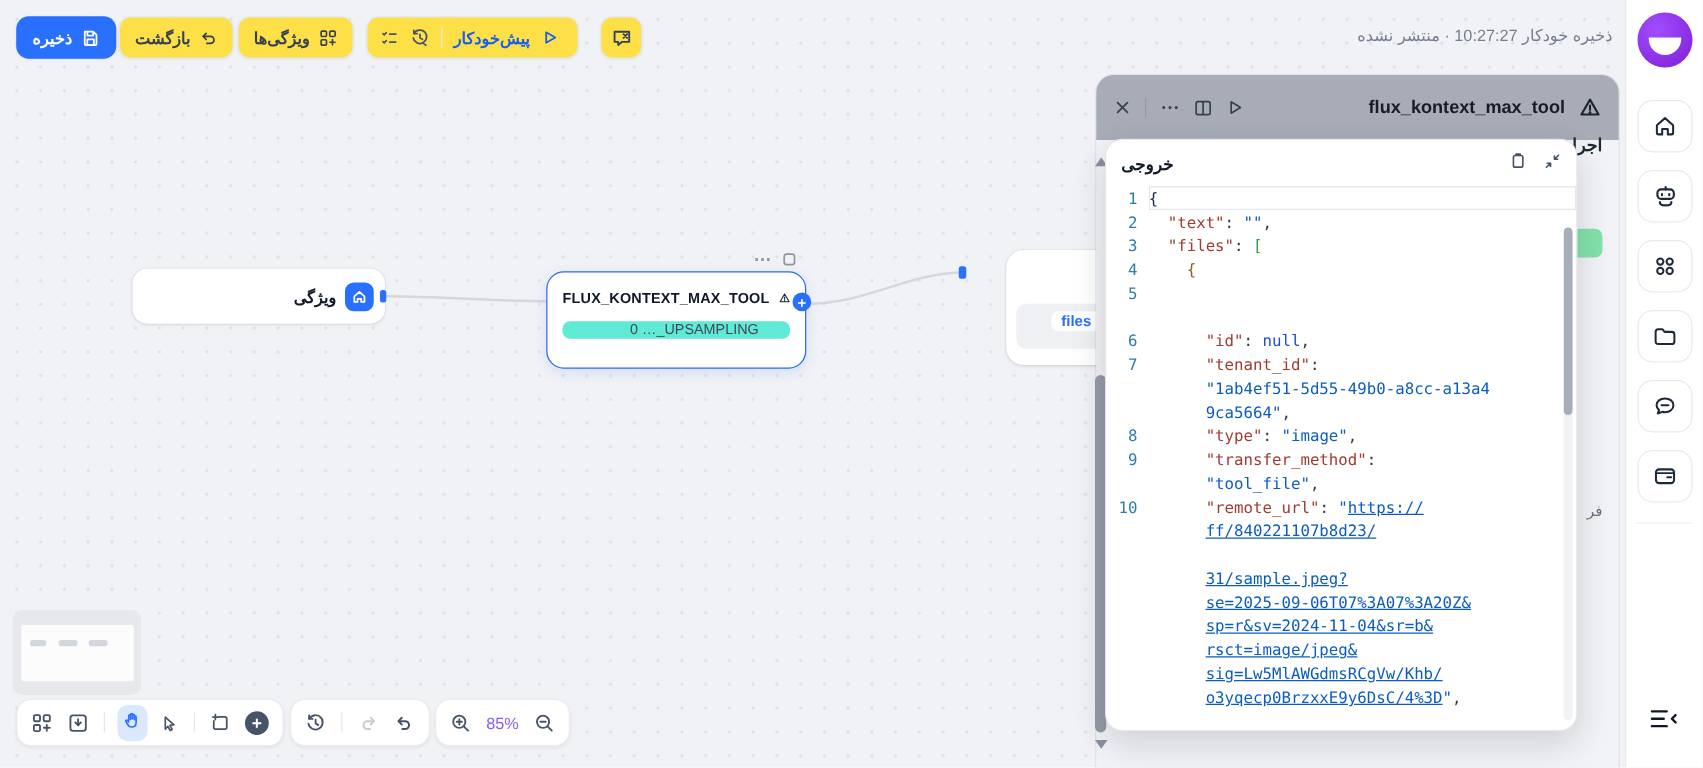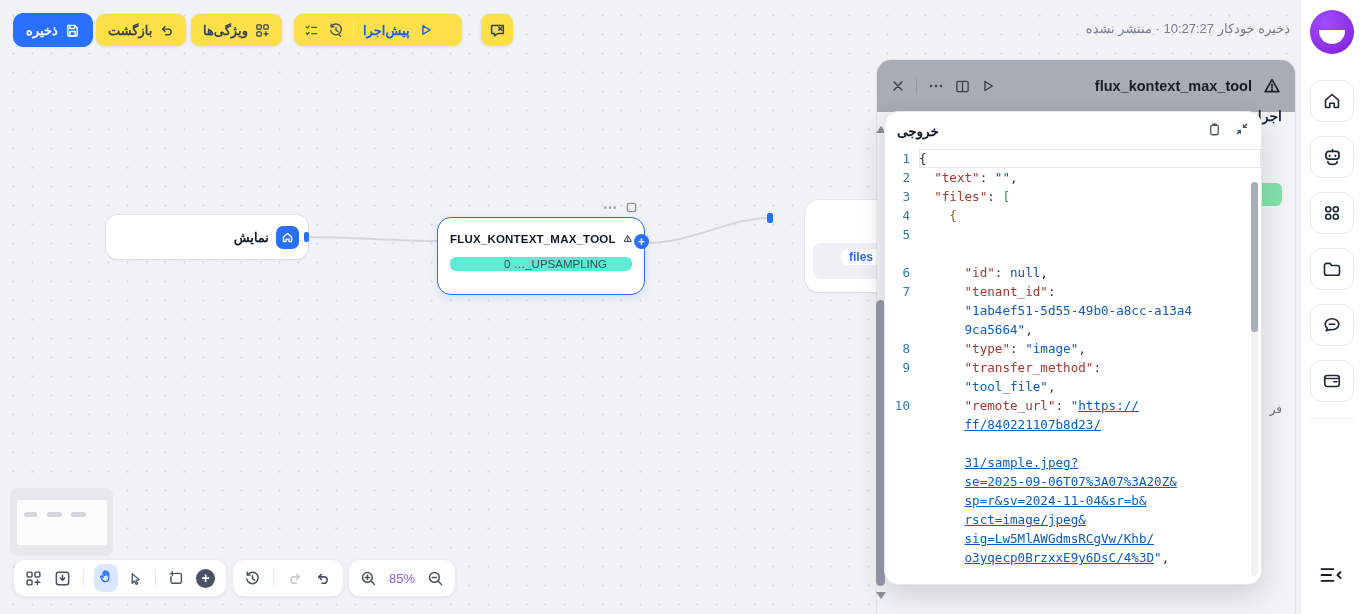--- a/index.html
+++ b/index.html
@@ -119,21 +119,21 @@
 <body>
 
 <div class="canvas"></div>
 
 <svg class="edges" width="1362" height="614">
   <path d="M308 237 C 355 237, 392 241, 437 241" stroke="#d4d7de" stroke-width="2" fill="none"></path>
   <path d="M646 243 C 692 243, 726 219, 768 218" stroke="#d4d7de" stroke-width="2" fill="none"></path>
 </svg>
 
 <div class="node start-node">
-  <span class="label">نمایش</span>
+  <span class="label">ویژگی</span>
   <span class="node-ico">
     <svg width="13" height="13" viewBox="0 0 16 16" fill="none" stroke="currentColor" stroke-width="1.7" stroke-linejoin="round">
         <path d="M3 7.5 8 3l5 4.5V13H9.8v-3H6.2v3H3z"></path>
       </svg>
   </span>
 </div>
 <div class="port" style="left:304px;top:232px;width:5px;height:10px;"></div>
 
 <div class="node files-node">
   <div class="files-inner"></div>
@@ -192,21 +192,21 @@
   <svg width="15" height="15" viewBox="0 0 16 16" fill="none" stroke="#475467" stroke-width="1.4" stroke-linecap="round" stroke-linejoin="round">
       <path d="M2.5 4.2l1.1 1 1.8-1.9M2.5 11l1.1 1 1.8-1.9M8.2 4.6h5.3M8.2 11.4h5.3"></path>
     </svg>
   <svg width="16" height="16" viewBox="0 0 16 16" fill="none" stroke="#475467" stroke-width="1.4" stroke-linecap="round" stroke-linejoin="round">
       <path d="M3.3 4.6A5.4 5.4 0 1 1 2.6 8.4"></path>
       <path d="M3.1 2.2v2.6h2.6"></path>
       <path d="M8 5.4v2.8l2 1.3"></path>
       <path d="M10.9 12.9l1.8 1.3"></path>
     </svg>
   <span class="vdiv"></span>
-  <span class="preview-lbl">پیش‌اجرا</span>
+  <span class="preview-lbl">پیش‌خودکار</span>
   <svg width="14" height="14" viewBox="0 0 16 16">
       <path d="M4.5 3.2 12.8 8l-8.3 4.8z" fill="none" stroke="#155eef" stroke-width="1.6" stroke-linejoin="round"></path>
     </svg>
 </div>
 
 <div class="btn btn-chat">
   <svg width="17" height="17" viewBox="0 0 16 16" fill="none" stroke="#344054" stroke-width="1.4" stroke-linecap="round" stroke-linejoin="round">
       <path d="M2.5 3.2h11v7.6H8.2l-3 2.4v-2.4H2.5z"></path>
       <path d="M9.2 5 12 7.8M12 5 9.2 7.8"></path>
     </svg>

